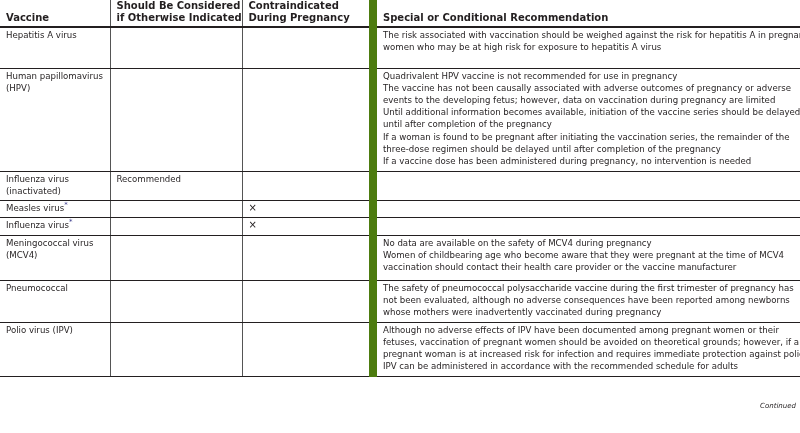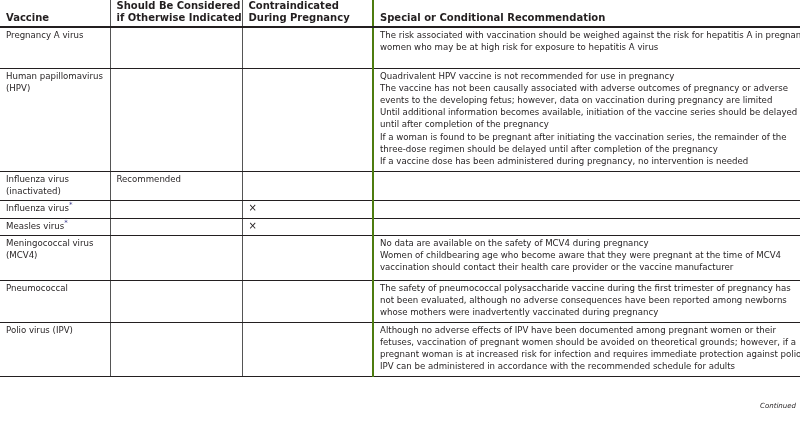--- a/index.html
+++ b/index.html
@@ -5,21 +5,21 @@
   html, body { margin: 0; padding: 0; background: #ffffff; }
   body { width: 800px; height: 433px; position: relative; overflow: hidden;
          font-family: "DejaVu Sans", sans-serif; color: #231f20; }
   table { border-collapse: collapse; position: absolute; left: 0; top: 0; width: 800px; table-layout: fixed; }
   col.c1 { width: 110px; } col.c2 { width: 132px; } col.c3 { width: 131px; } col.c4 { width: 427px; }
   th { font-size: 10px; font-weight: bold; text-align: left; vertical-align: bottom;
        padding: 0 4px 2px 6px; line-height: 12px; border-bottom: 2px solid #231f20; }
   td { font-size: 8.6px; line-height: 12.2px; vertical-align: top; padding: 1px 4px 2px 6px;
        border-bottom: 1.5px solid #231f20; }
   td.c2, td.c3, th.c2, th.c3 { border-left: 1px solid #555; }
-  td.c4, th.c4 { border-left: 2px solid #4d7c0f; }
+  td.c4, th.c4 { border-left: 8px solid #4d7c0f; }
   .hdr-row th { height: 19px; }
   .line { display: block; white-space: nowrap; }
   .ast { color: #3a3a8c; font-size: 7px; vertical-align: super; line-height: 0; }
   .mark { font-size: 10px; }
   .continued { position: absolute; right: 4px; top: 402px; font-size: 7px; font-style: italic; color: #231f20; }
 </style>
 </head>
 <body>
 
 <table>
@@ -39,21 +39,21 @@
       <th class="c3">
         <span class="line">Contraindicated</span>
         <span class="line">During Pregnancy</span>
       </th>
       <th class="c4"><span>Special or Conditional Recommendation</span></th>
     </tr>
   </thead>
   <tbody id="tbody">
       <tr style="height: 41px;">
         <td class="c1">
-          <span class="line">Pregnancy A virus</span>
+          <span class="line">Hepatitis A virus</span>
         </td>
         <td class="c2"></td>
         <td class="c3"></td>
         <td class="c4">
           <span class="line">The risk associated with vaccination should be weighed against the risk for hepatitis A in pregnant</span>
           <span class="line">women who may be at high risk for exposure to hepatitis A virus</span>
         </td>
       </tr>
       <tr style="height: 103px;">
         <td class="c1">
@@ -75,28 +75,28 @@
       </tr>
       <tr style="height: 29px;">
         <td class="c1">
           <span class="line">Influenza virus</span>
           <span class="line">(inactivated)</span>
         </td>
         <td class="c2">Recommended</td>
         <td class="c3"></td>
         <td class="c4"></td>
       </tr>
-      <tr style="height: 18px;">
-        <td class="c1"><span class="line" style="display: inline;">Influenza virus</span><span class="ast">*</span></td>
+      <tr style="height: 17px;">
+        <td class="c1"><span class="line" style="display: inline;">Measles virus</span><span class="ast">*</span></td>
         <td class="c2"></td>
         <td class="c3 mark">×</td>
         <td class="c4"></td>
       </tr>
-      <tr style="height: 17px;">
-        <td class="c1"><span class="line" style="display: inline;">Measles virus</span><span class="ast">*</span></td>
+      <tr style="height: 18px;">
+        <td class="c1"><span class="line" style="display: inline;">Influenza virus</span><span class="ast">*</span></td>
         <td class="c2"></td>
         <td class="c3 mark">×</td>
         <td class="c4"></td>
       </tr>
       <tr style="height: 45px;">
         <td class="c1">
           <span class="line">Meningococcal virus</span>
           <span class="line">(MCV4)</span>
         </td>
         <td class="c2"></td>

